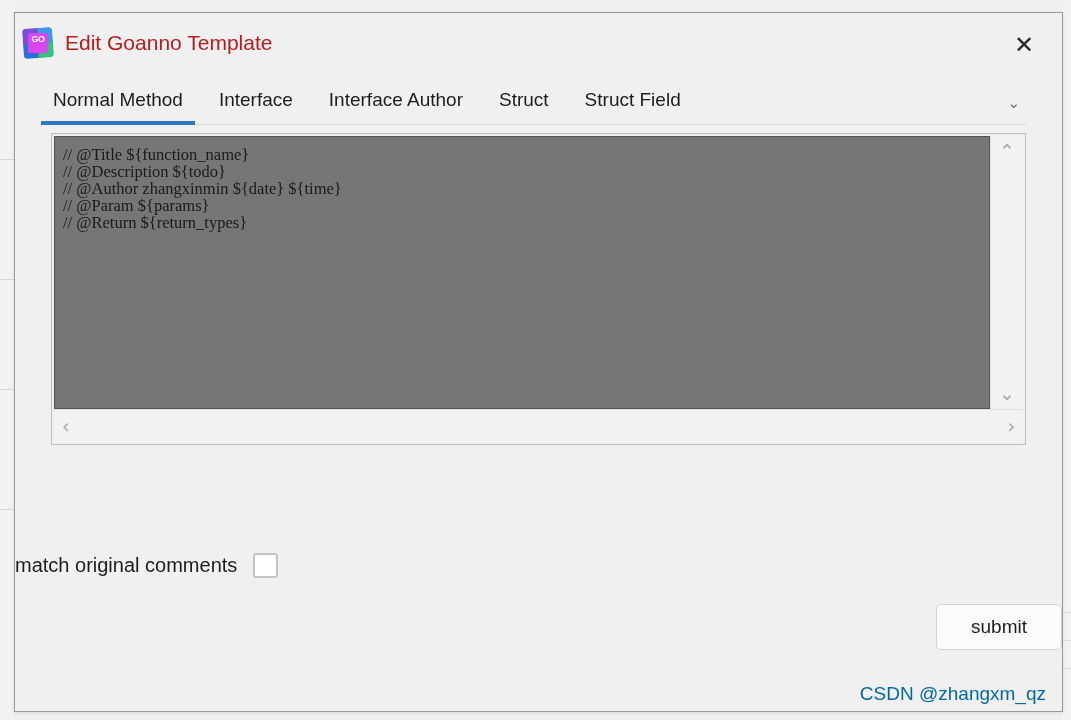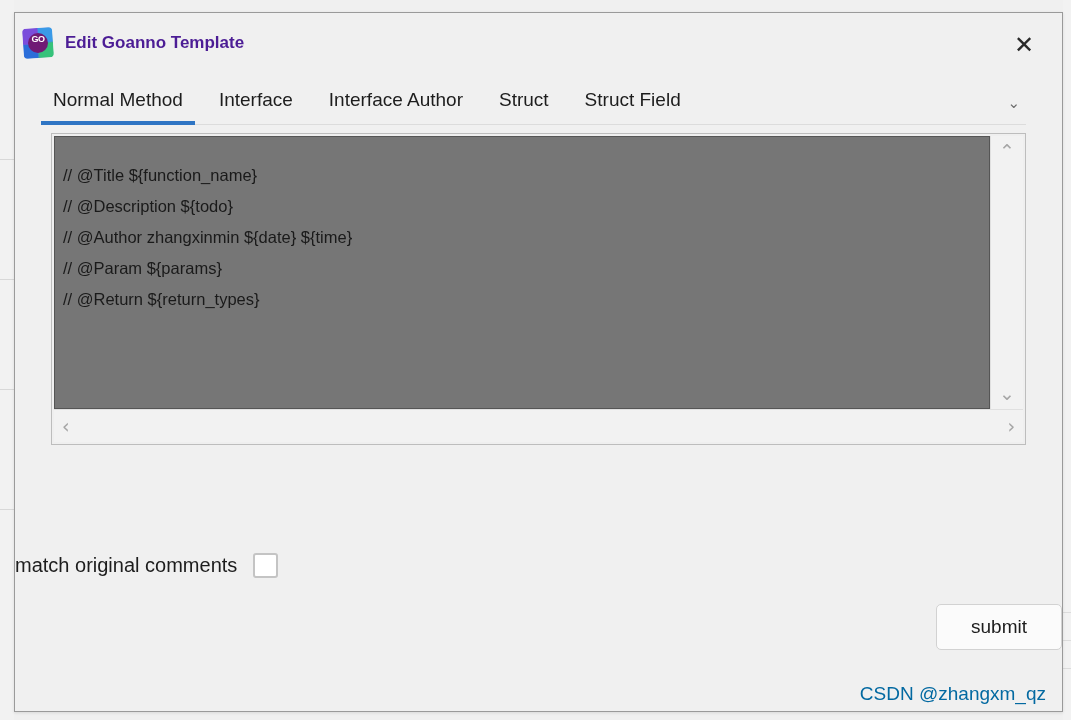--- a/index.html
+++ b/index.html
@@ -84,37 +84,37 @@
       radial-gradient(circle at 88% 12%, #3a9ae8 0 28%, transparent 32%),
       radial-gradient(circle at 90% 88%, #36c27a 0 28%, transparent 32%),
       radial-gradient(circle at 10% 90%, #2b6ed9 0 28%, transparent 32%),
       linear-gradient(135deg, #8a4bdf 0%, #4a7ee0 45%, #34c07a 100%);
     transform: rotate(-4deg);
   }
   .app-icon .glyph-card {
     position: absolute;
     left: 5px; top: 5px;
     width: 20px; height: 20px;
-    background: #701a75;
-    border-radius: 10px;
+    background: #d946ef;
+    border-radius: 2px;
     color: #ffffff;
     font-size: 9px;
     font-weight: bold;
     font-family: "Liberation Sans", sans-serif;
     display: flex;
     align-items: flex-start;
     justify-content: center;
     padding-top: 1px;
     letter-spacing: -0.5px;
   }
 
   .dialog-title {
-    font-size: 17px;
-    color: #4c1d95;
-    font-weight: bold;
+    font-size: 21px;
+    color: #b91c1c;
+    font-weight: normal;
     white-space: nowrap;
   }
 
   .close-btn {
     position: absolute;
     right: 18px;
     top: 14px;
     width: 40px;
     height: 36px;
     display: flex;
@@ -177,24 +177,24 @@
     position: absolute;
     left: 2px;
     top: 2px;
     right: 35px;
     bottom: 35px;
     background: #767676;
     border: 1px solid #555555;
     overflow: hidden;
   }
   .editor-text {
-    padding: 23px 8px;
-    font-family: Liberation Sans, sans-serif;
+    padding: 9px 8px;
+    font-family: Liberation Serif, serif;
     font-size: 16.5px;
-    line-height: 31px;
+    line-height: 17px;
     color: #1a1a1a;
     white-space: pre;
   }
 
   .vscroll {
     position: absolute;
     right: 2px;
     top: 2px;
     width: 33px;
     bottom: 35px;

